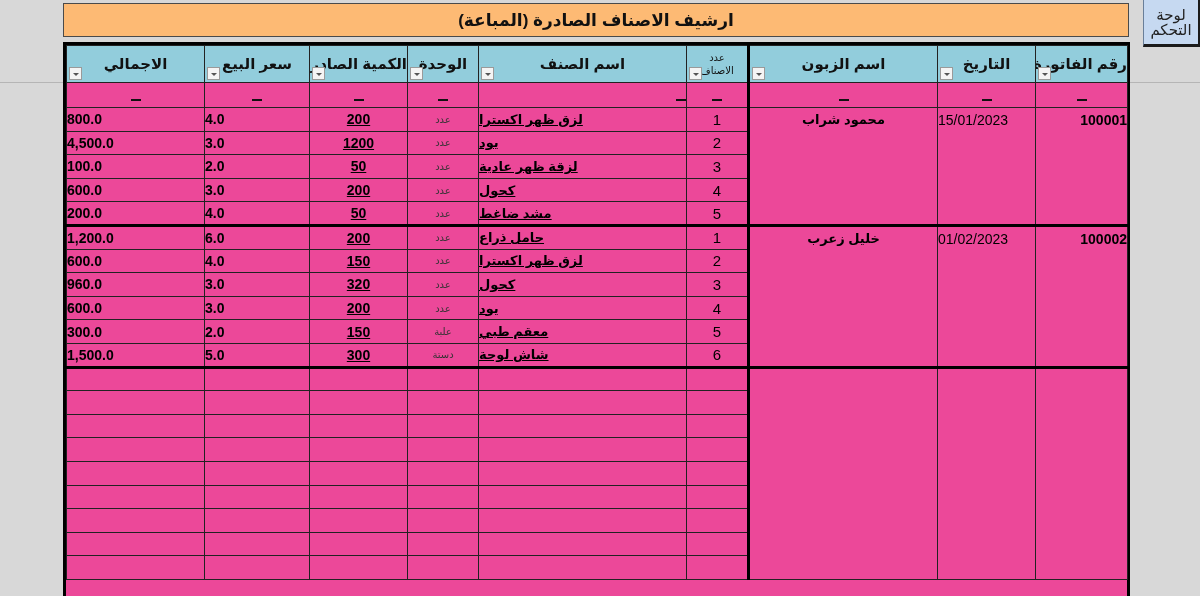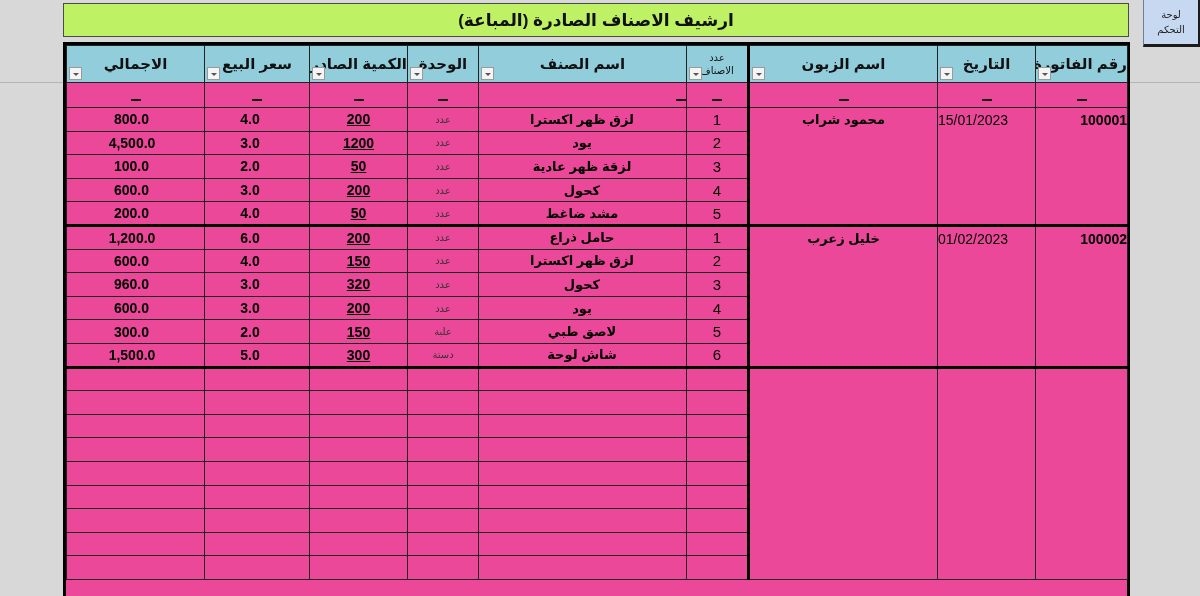--- a/index.html
+++ b/index.html
@@ -4,30 +4,30 @@
   <style>
     html, body { margin:0; padding:0; }
     body {
       width:1200px; height:596px; overflow:hidden; position:relative;
       background:#d8d8d8;
       font-family:"Liberation Sans", "DejaVu Sans", sans-serif;
     }
     .topline { position:absolute; left:0; top:82px; width:1200px; height:1px; background:#b5b5b5; }
     .title-bar {
       position:absolute; left:63px; top:3px; width:1066px; height:34px;
-      background:#bef264; border:1px solid #4a4a4a; box-sizing:border-box;
+      background:#fdba74; border:1px solid #4a4a4a; box-sizing:border-box;
       display:flex; align-items:center; justify-content:center;
       direction:rtl; font-weight:bold; font-size:17px; color:#111;
     }
     .ctrl-btn {
       position:absolute; left:1143px; top:0px; width:57px; height:47px;
       background:#c6d9f1; box-sizing:border-box;
       border-left:1px solid #6a7f99; border-bottom:3px solid #1b1b1b; border-right:2px solid #1b1b1b;
       display:flex; flex-direction:column; align-items:center; justify-content:center;
-      font-size:10px; line-height:15px; color:#222; direction:rtl; cursor:pointer;
+      font-size:15px; line-height:15px; color:#222; direction:rtl; cursor:pointer;
     }
     .sheet {
       position:absolute; left:63px; top:42px; width:1067px; height:588px;
       background:#ec4899; border-left:3px solid #000; border-top:3px solid #000; border-right:3px solid #000;
       box-sizing:border-box;
     }
     table.grid {
       position:absolute; left:0; top:0; border-collapse:collapse; table-layout:fixed;
       width:1061px;
     }
@@ -44,24 +44,24 @@
       position:absolute; left:2px; bottom:2px; width:13px; height:13px;
       background:#f4f4f4; border:1px solid #9a9a9a; box-sizing:border-box;
       display:flex; align-items:center; justify-content:center; cursor:pointer;
     }
     .dd::after {
       content:""; display:block; border-left:3px solid transparent; border-right:3px solid transparent;
       border-top:3px solid #555; margin-top:1px;
     }
     tr.filter td { height:25px; text-align:center; vertical-align:bottom; font-weight:bold; font-size:13px; }
     tr.filter td span { display:inline-block; width:10px; height:2px; background:#111; margin-bottom:3px; }
-    .num { text-align:center; padding-right:8px !important; font-weight:bold; }
+    .num { text-align:left; padding-right:8px !important; font-weight:bold; }
     .ctr { text-align:center; font-weight:bold;text-decoration:underline; }
     .unit { text-align:center; font-size:10px !important; color:#333; }
-    .name { text-align:center; direction:rtl; font-weight:bold; font-size:13px !important; padding-right:1px !important; }
+    .name { text-align:left; direction:rtl; font-weight:bold; font-size:13px !important; padding-right:1px !important;text-decoration:underline; }
     .idx { text-align:center; font-size:15px !important; }
     .cust { text-align:center; vertical-align:top; font-weight:bold; font-size:13px !important; direction:rtl; padding-top:4px !important; }
     .date { text-align:left; vertical-align:top; font-size:14px !important; padding-top:4px !important; }
     .inv { text-align:right; vertical-align:top; font-weight:bold; font-size:14px !important; padding-top:4px !important; }
     .thickL { border-left:3px solid #000 !important;margin-top:19px; }
     tr.grpstart td { border-top:3px solid #000 !important; }
     .pad8 { padding-right:7px !important; }
     .pad16 { padding-right:14px !important; }
   </style>
 </head>
@@ -196,21 +196,21 @@
       <td class="ctr">200</td>
       <td class="unit">عدد</td>
       <td class="name">يود</td>
       <td class="idx">4</td>
     </tr>
     <tr>
       <td class="num">300.0</td>
       <td class="num pad16">2.0</td>
       <td class="ctr">150</td>
       <td class="unit">علبة</td>
-      <td class="name">لاصق طبي</td>
+      <td class="name">معقم طبي</td>
       <td class="idx">5</td>
     </tr>
     <tr>
       <td class="num pad8">1,500.0</td>
       <td class="num pad16">5.0</td>
       <td class="ctr">300</td>
       <td class="unit">دستة</td>
       <td class="name">شاش لوحة</td>
       <td class="idx">6</td>
     </tr>

